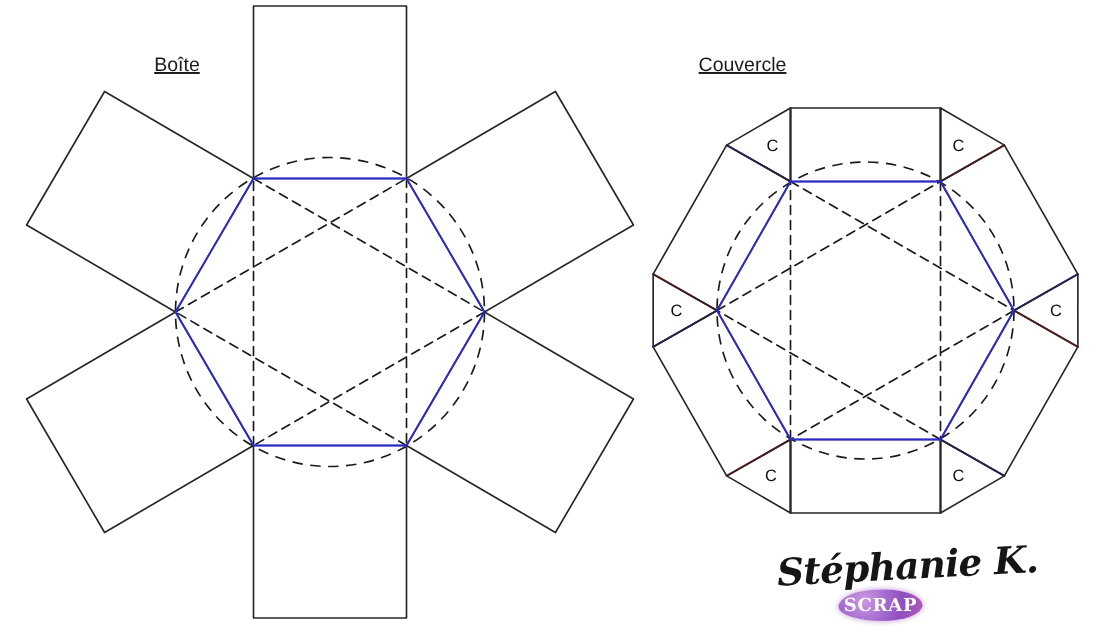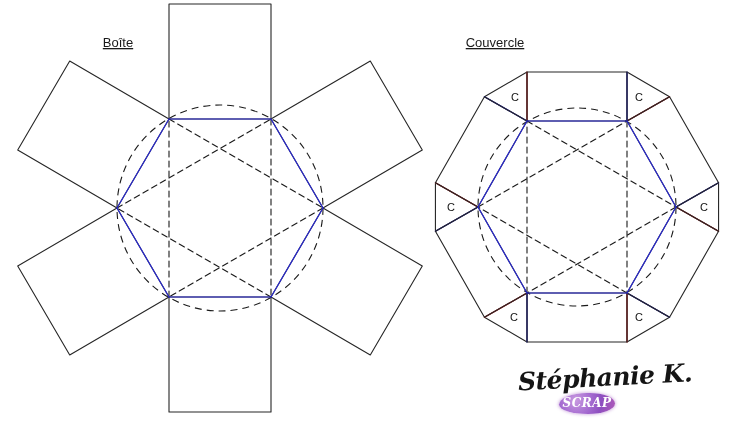--- a/index.html
+++ b/index.html
@@ -80,21 +80,20 @@
   .sig-badge-text {
     position: absolute;
     left: 0;
     top: 0;
     width: 56px;
     height: 21px;
     line-height: 21px;
     text-align: center;
     font-family: "DejaVu Serif", serif;
     font-weight: 700;
-    font-style: italic;
     font-size: 12px;
     color: #ffffff;
     letter-spacing: 0.5px;
   }
 </style>
 </head>
 <body>
 
 <div id="sheet">
 

